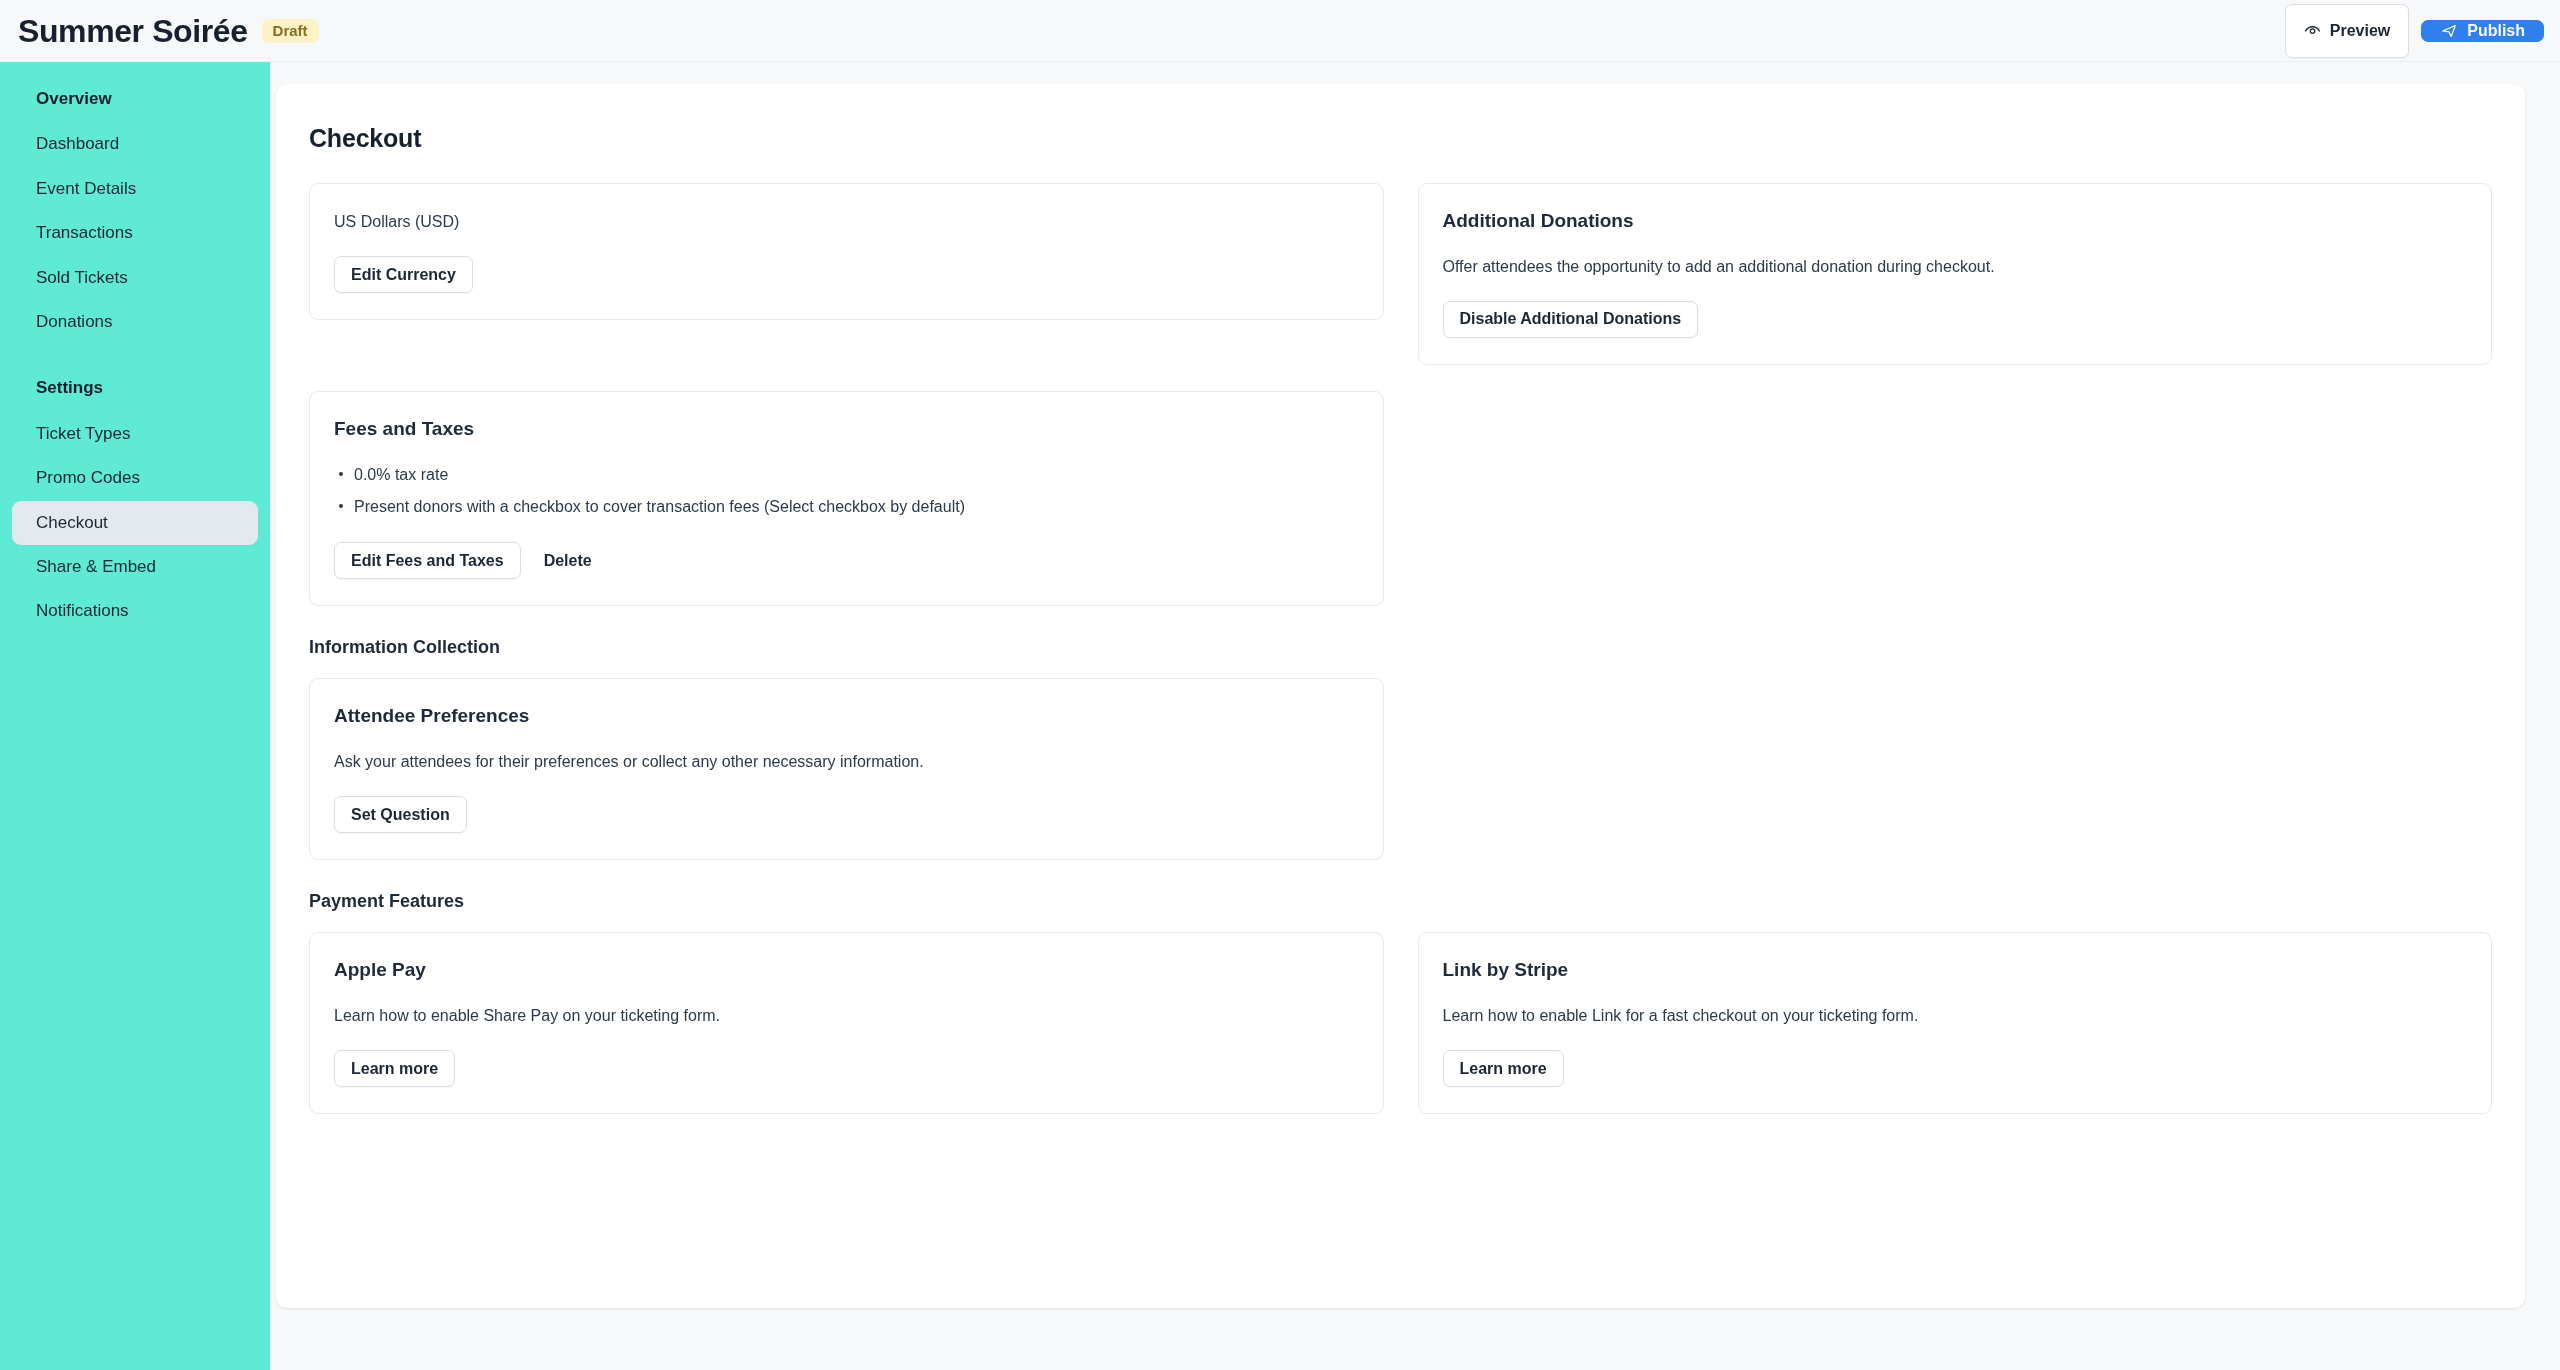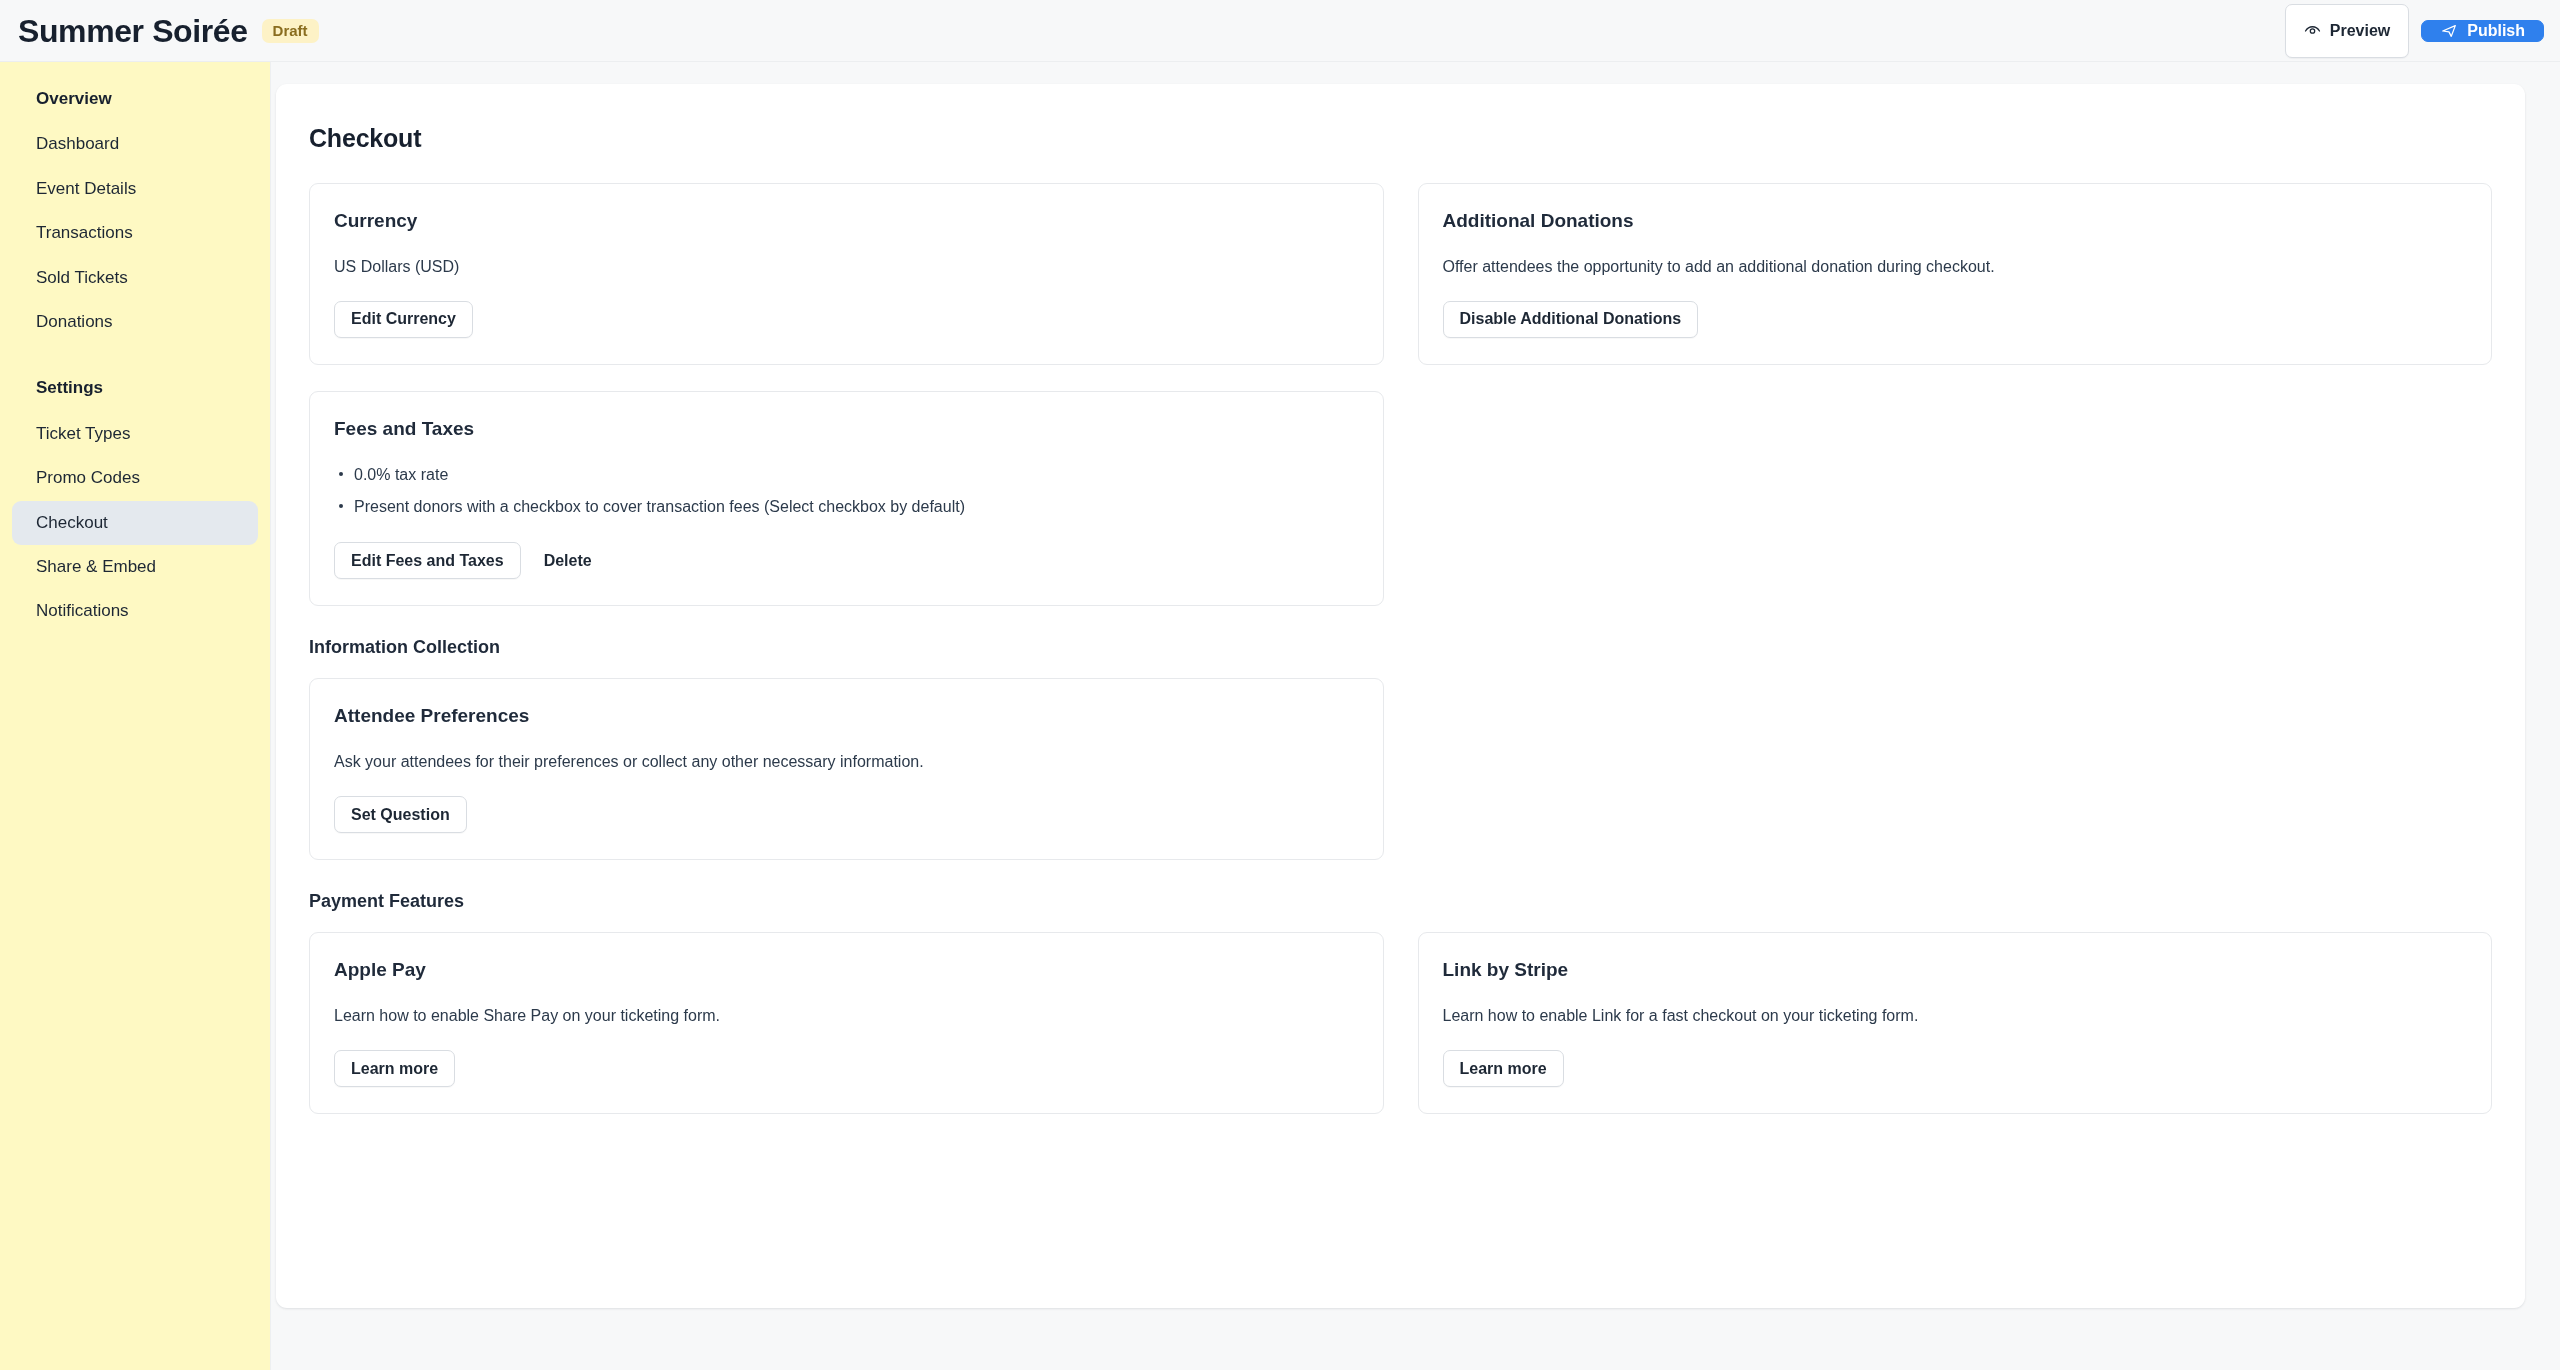--- a/index.html
+++ b/index.html
@@ -80,21 +80,21 @@
     display: flex;
     height: calc(1370px - 62px);
     align-items: flex-start;
   }
 
   
   .sidebar {
     width: 271px;
     flex: 0 0 271px;
     align-self: stretch;
-    background: #fef9c3;
+    background: #5eead4;
     border-right: 1px solid #edeff1;
     padding: 27px 12px 0 12px;
   }
   .nav-group { margin-bottom: 10px; }
   .nav-group + .nav-group { margin-top: 34px; }
   .nav-heading {
     font-size: 17px;
     font-weight: bold;
     color: #17202e;
     padding: 0 24px;
@@ -274,21 +274,20 @@
   </nav>
 
   <div class="main-scroll">
     <div class="panel">
 
       <div class="page-title">Checkout</div>
 
       <div class="grid">
 
         <div class="card">
-          <div class="card-title">Currency</div>
           <div class="card-text">US Dollars (USD)</div>
           <div class="card-actions">
             <button class="btn btn-card">Edit Currency</button>
           </div>
         </div>
 
         <div class="card">
           <div class="card-title">Additional Donations</div>
           <div class="card-text">Offer attendees the opportunity to add an additional donation during checkout.</div>
           <div class="card-actions">

